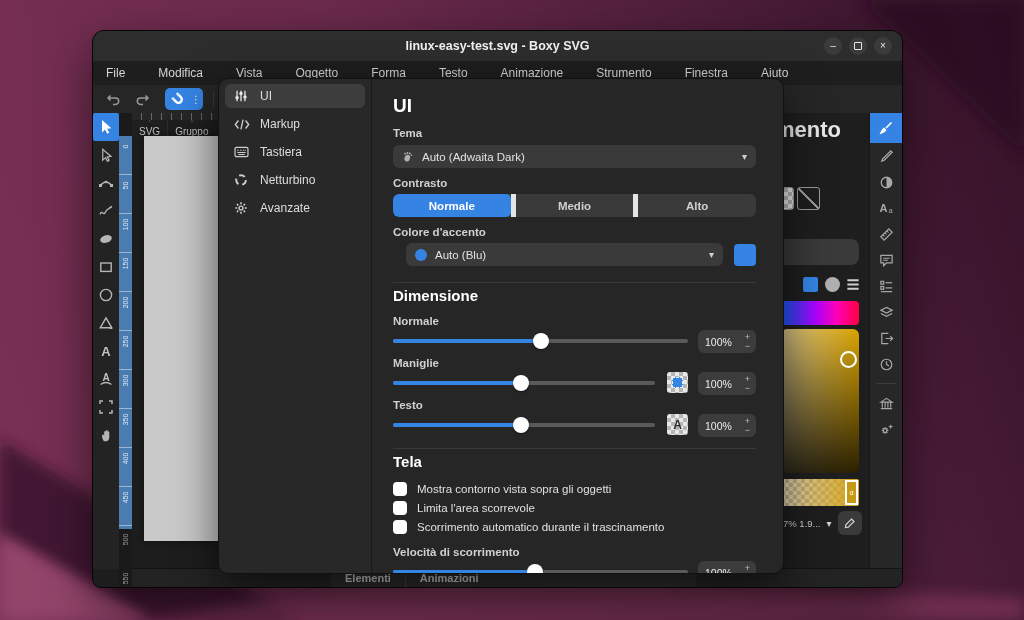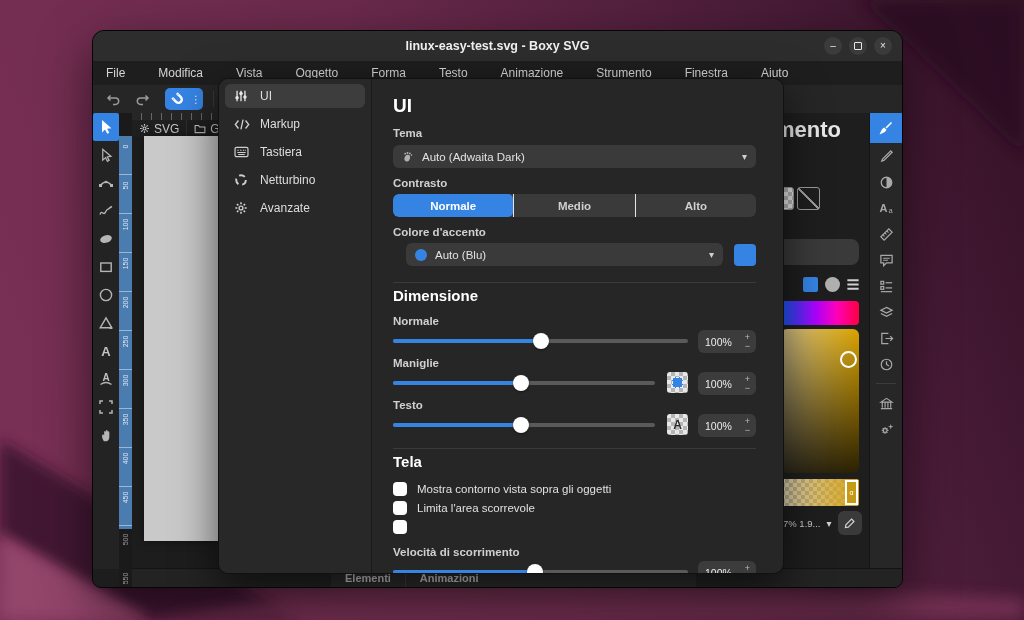--- a/index.html
+++ b/index.html
@@ -34,21 +34,21 @@
   .tool.sel{background:#3584e4;color:#fff;border-radius:2px;}
   .vruler{left:26px;top:0;width:13px;height:476px;background:#1a1a1a;}
   .vruler .blue{position:absolute;left:0;top:23px;width:13px;height:393px;background:#4a7cb0;
        background-image:repeating-linear-gradient(to bottom,transparent 0 38px,rgba(255,255,255,.45) 38px 39px);}
   .vr-num{position:absolute;left:-1px;width:15px;text-align:center;transform:rotate(-90deg);
           font-size:7px;color:#dce8f5;}
   .vr-num.dk{color:#9a9a9a;}
   .hruler{left:39px;top:0;width:86px;height:7px;background:#262626;
        background-image:repeating-linear-gradient(to right,transparent 0 9px,rgba(255,255,255,.3) 9px 10px);}
   .crumbs{left:39px;top:7px;width:86px;height:17px;display:flex;align-items:center;background:#1f1f1f;}
-  .crumb{display:flex;align-items:center;gap:4px;padding:0 7px;color:#c8c8c8;font-size:12px;height:100%;white-space:nowrap;}
+  .crumb{display:flex;align-items:center;gap:4px;padding:0 7px;color:#c8c8c8;font-size:10px;height:100%;white-space:nowrap;flex-direction:column;}
   .crumb+.crumb{border-left:1px solid #2e2e2e;}
   .canvas{left:51px;top:23px;width:74px;height:405px;background:#c9c9c9;box-shadow:0 0 8px rgba(0,0,0,.5);}
   
   .fillpanel{left:560px;top:0;width:219px;bottom:18px;background:#1e1e1e;}
   .fp-title{position:absolute;left:40px;top:4px;width:148px;text-align:right;font-size:22px;font-weight:bold;color:#e8e8e8;}
   .fp-swatch{position:absolute;top:74px;width:23px;height:23px;border:1.5px solid #9a9a9a;border-radius:3px;box-sizing:border-box;}
   .fp-swatch .diag{position:absolute;inset:0;background:linear-gradient(to top right,transparent 46%,#9a9a9a 46% 54%,transparent 54%);}
   .fp-input{position:absolute;left:48px;top:126px;width:158px;height:26px;background:#3a3a3a;border-radius:8px;}
   .fp-mode{position:absolute;top:164px;}
   .fp-hue{position:absolute;left:128px;top:188px;width:78px;height:24px;border-radius:4px;
@@ -88,21 +88,21 @@
   .dtitle{font-size:19px;font-weight:bold;color:#fff;height:22px;}
   .dlabel{font-size:11.5px;font-weight:bold;color:#d0d0d0;height:13px;}
   .dhead{font-size:15px;font-weight:bold;color:#fff;height:20px;}
   .drop{height:23px;background:#3a3a3a;border-radius:6px;display:flex;align-items:center;gap:8px;
       padding:0 9px;color:#e2e2e2;font-size:11.5px;}
   .drop .grow{flex:1;}
   .chev{color:#cfcfcf;font-size:10px;}
   .seg{height:23px;background:#3a3a3a;border-radius:6px;display:flex;overflow:hidden;}
   .segbtn{flex:1;display:flex;align-items:center;justify-content:center;font-size:11.5px;font-weight:bold;color:#cfcfcf;}
   .segbtn.sel{background:#3584e4;color:#fff;border-radius:5px;}
-  .segbtn+.segbtn{border-left:1px solid #e5e5e5;}
+  .segbtn+.segbtn{border-left:5px solid #e5e5e5;}
   .ddiv{height:1px;background:#3a3a3a;}
   .srow{display:flex;align-items:flex-start;height:22px;}
   .slider{position:relative;flex:1;height:22px;}
   .slider .track{position:absolute;left:0;right:0;top:9px;height:4px;border-radius:2px;background:#5a5a5a;}
   .slider .fillt{position:absolute;left:0;top:9px;height:4px;border-radius:2px;background:#3584e4;}
   .slider .thumb{position:absolute;top:3px;width:16px;height:16px;border-radius:50%;background:#fff;
       box-shadow:0 1px 2px rgba(0,0,0,.5);}
   .stepper{width:58px;height:23px;background:#3c3c3c;border-radius:6px;margin-left:10px;display:flex;
       align-items:center;flex:none;}
   .stepper .val{flex:1;font-size:10.5px;color:#ececec;padding-left:7px;}
@@ -590,20 +590,21 @@
       <div class="cbrow mt8">
         <div class="cbox"></div>
         <span class="cblabel">Mostra contorno vista sopra gli oggetti</span>
       </div>
       <div class="cbrow mt4">
         <div class="cbox"></div>
         <span class="cblabel">Limita l'area scorrevole</span>
       </div>
       <div class="cbrow mt4">
         <div class="cbox"></div>
+        <span class="cblabel">Scorrimento automatico durante il trascinamento</span>
       </div>
 
       <div class="dlabel mt12">Velocità di scorrimento</div>
       <div class="srow mt2">
         <div class="slider">
           <div class="track"></div>
             <div class="fillt" style="width:48%;"></div>
           <div class="thumb" style="left:calc(48% - 8px);"></div>
         </div>
         <div class="stepper">

